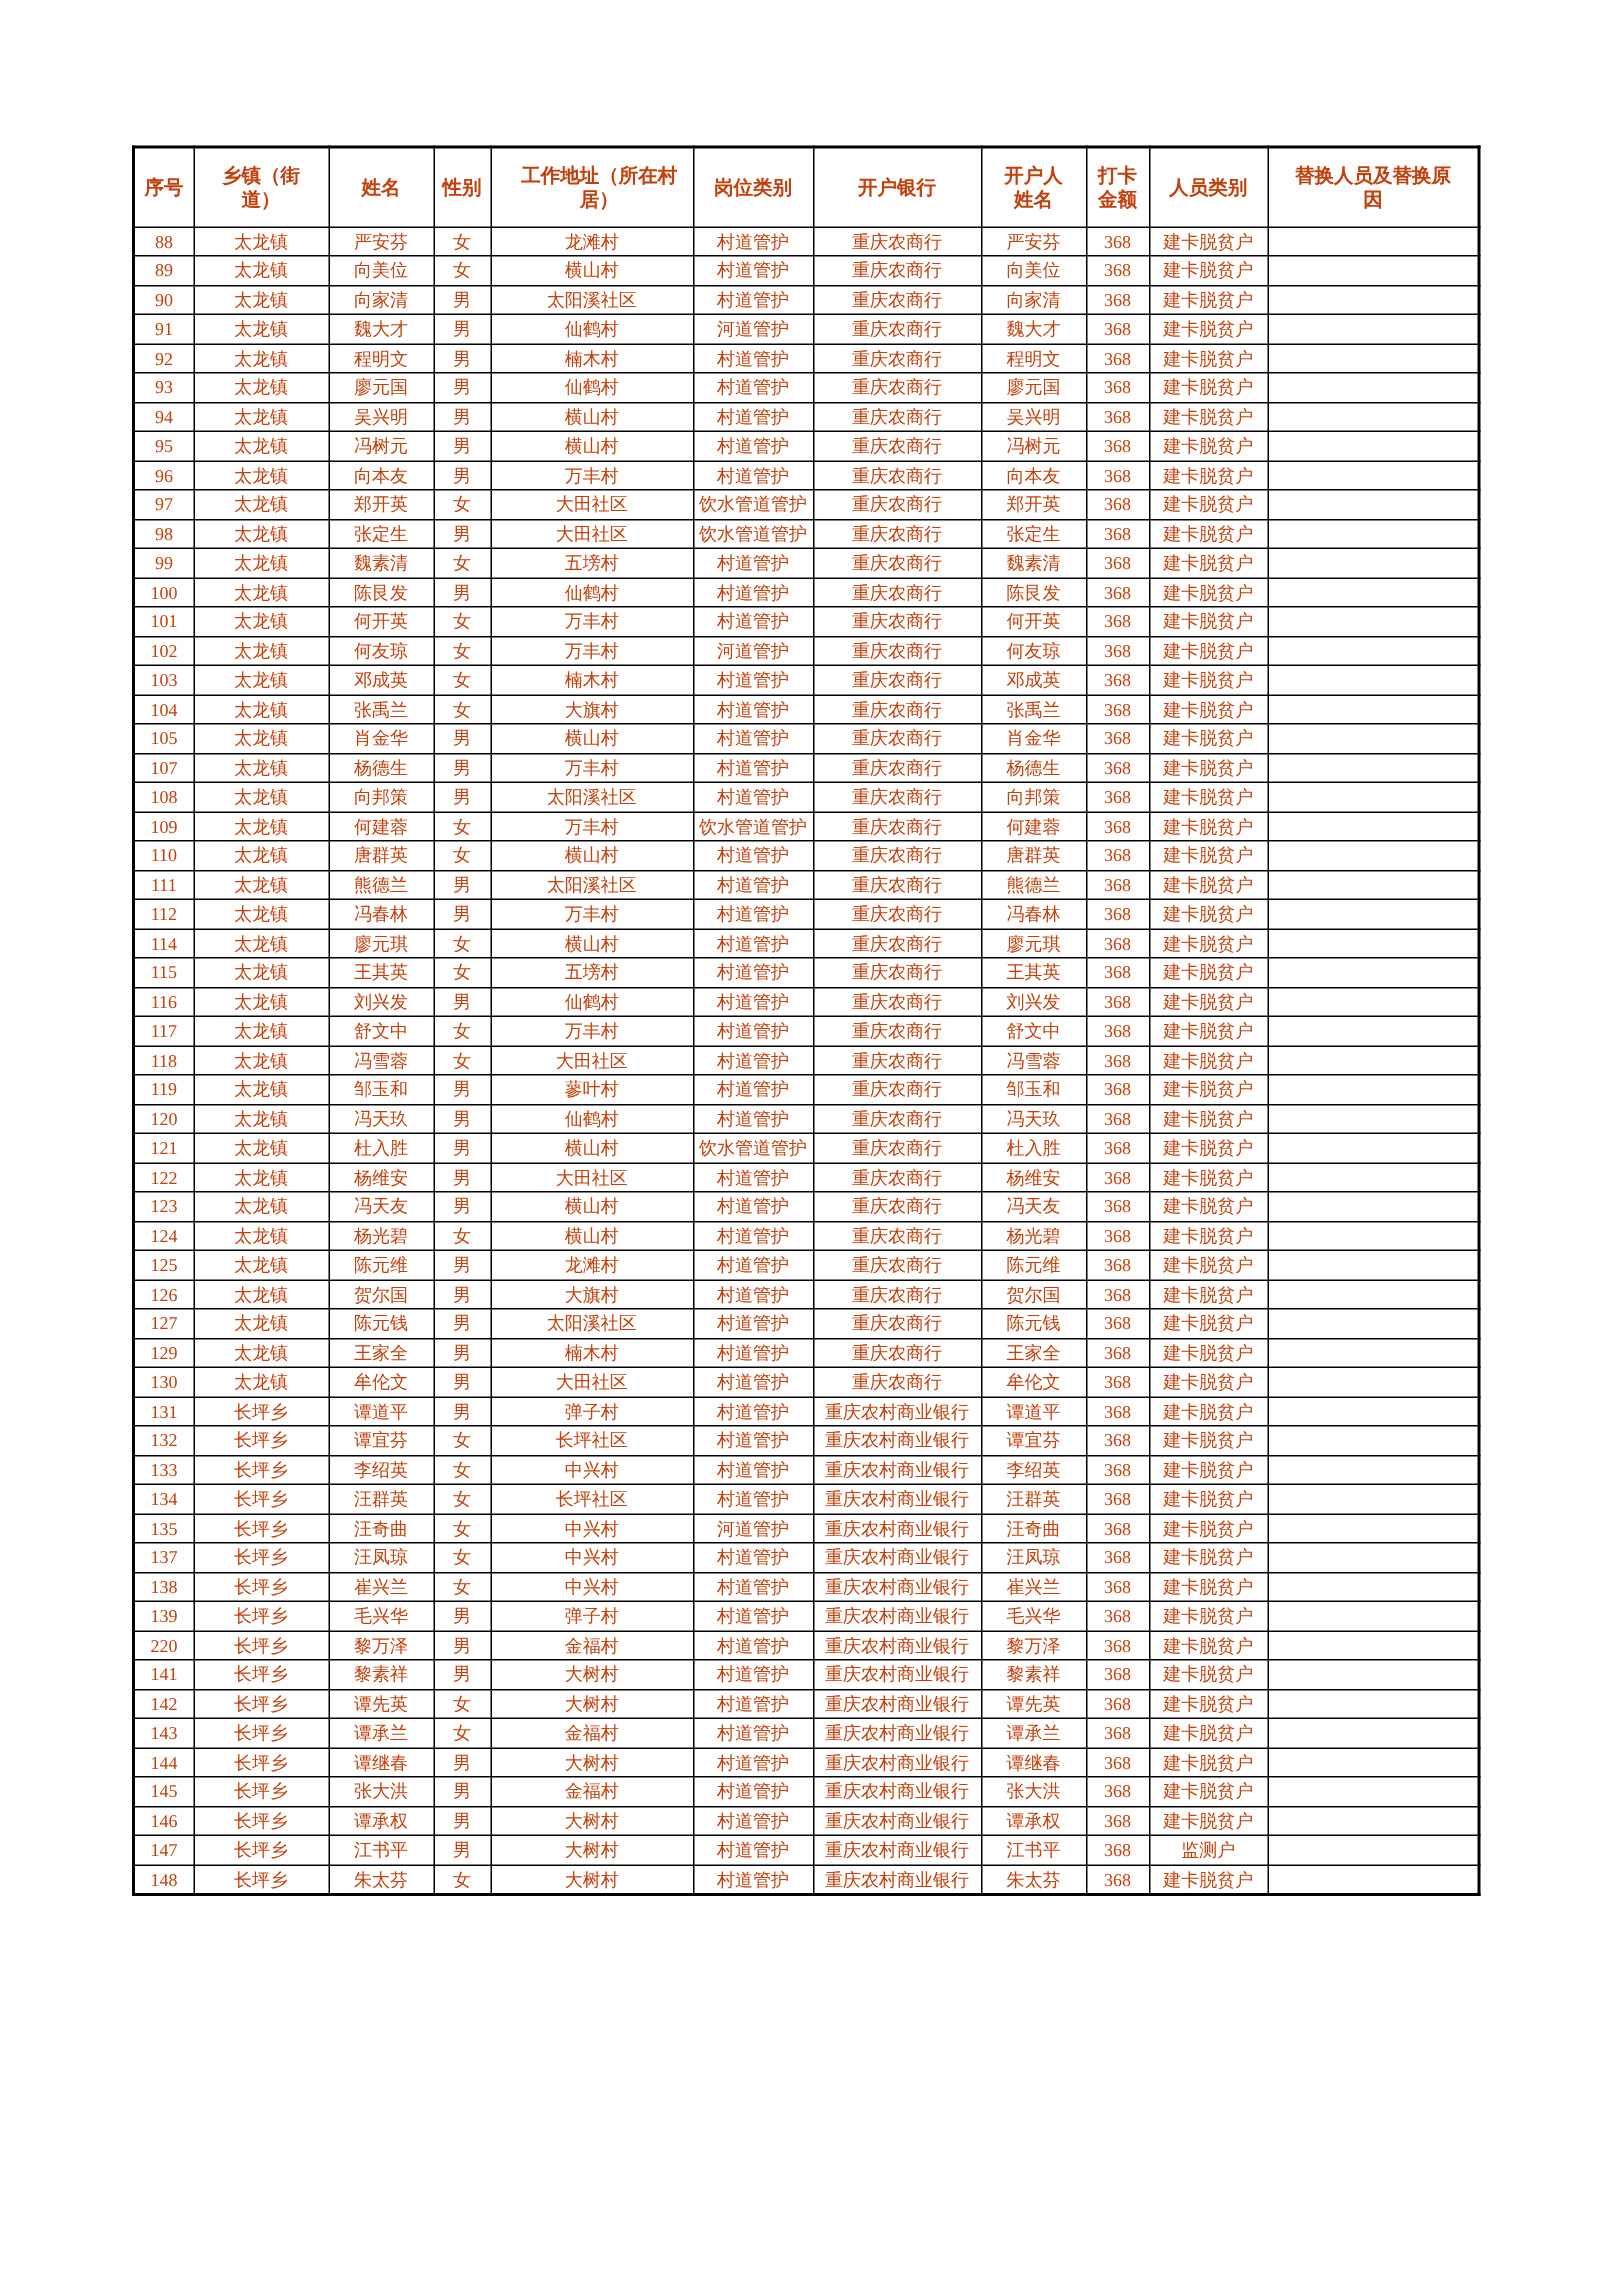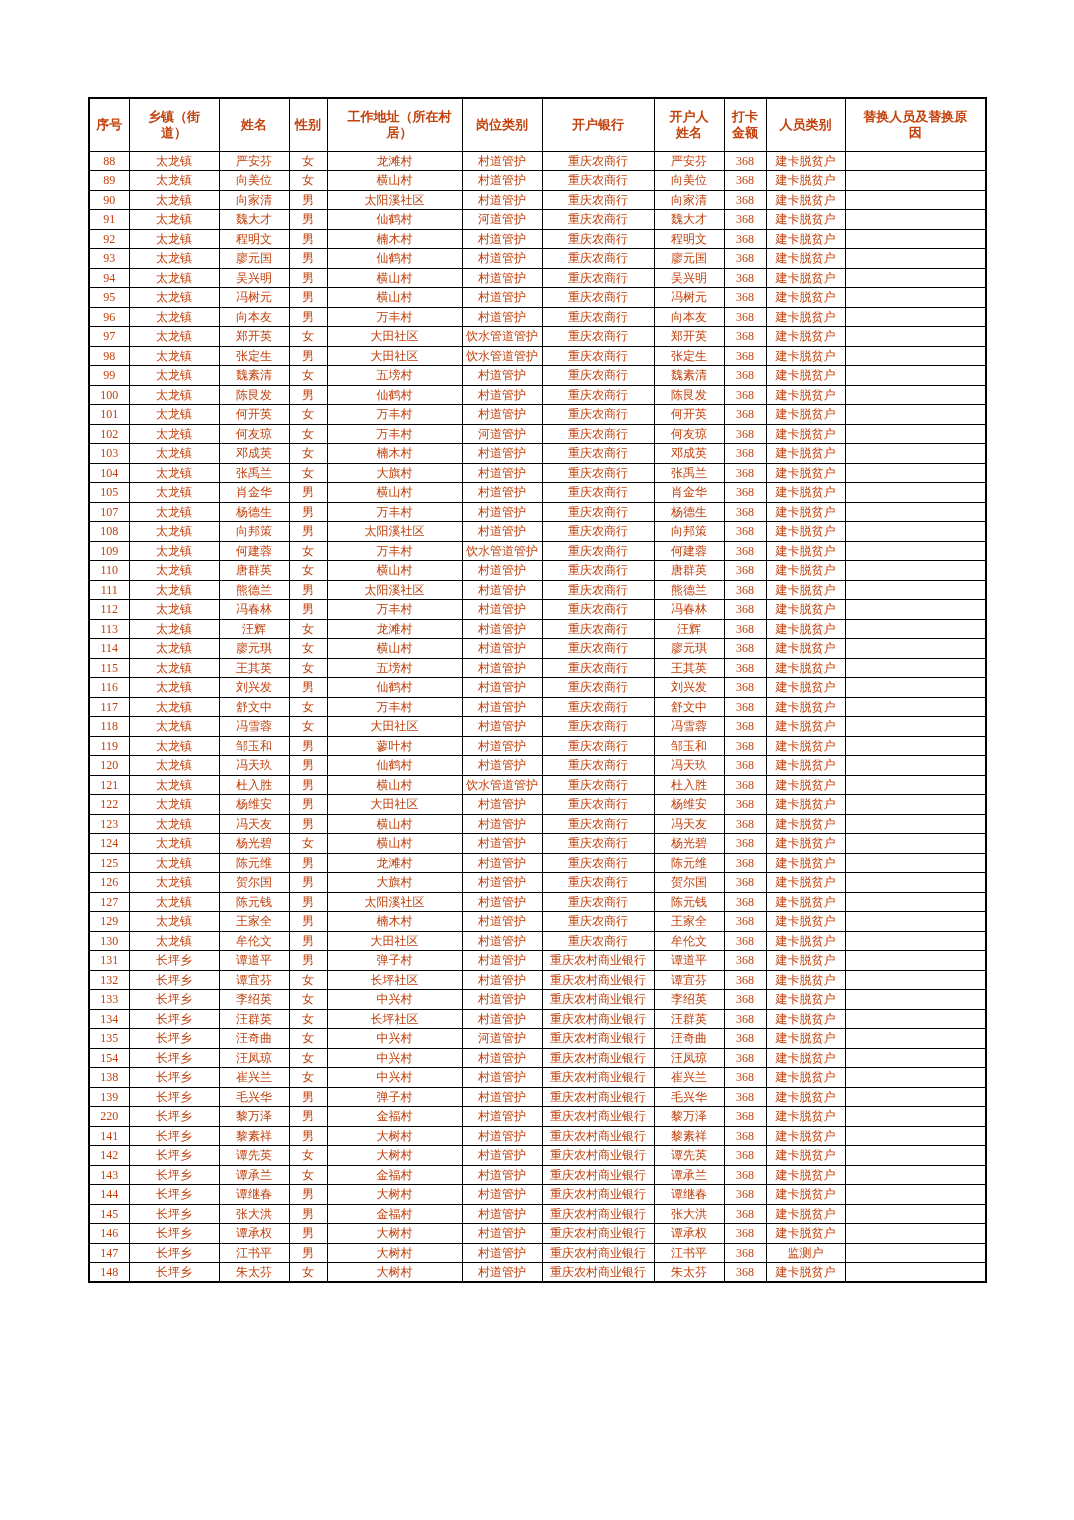--- a/index.html
+++ b/index.html
@@ -384,33 +384,20 @@
     <td>男</td>
     <td>万丰村</td>
     <td>村道管护</td>
     <td>重庆农商行</td>
     <td>冯春林</td>
     <td>368</td>
     <td>建卡脱贫户</td>
     <td></td>
   </tr>
         <tr>
-    <td>113</td>
-    <td>太龙镇</td>
-    <td>汪辉</td>
-    <td>女</td>
-    <td>龙滩村</td>
-    <td>村道管护</td>
-    <td>重庆农商行</td>
-    <td>汪辉</td>
-    <td>368</td>
-    <td>建卡脱贫户</td>
-    <td></td>
-  </tr>
-        <tr>
     <td>114</td>
     <td>太龙镇</td>
     <td>廖元琪</td>
     <td>女</td>
     <td>横山村</td>
     <td>村道管护</td>
     <td>重庆农商行</td>
     <td>廖元琪</td>
     <td>368</td>
     <td>建卡脱贫户</td>
@@ -670,21 +657,21 @@
     <td>女</td>
     <td>中兴村</td>
     <td>河道管护</td>
     <td>重庆农村商业银行</td>
     <td>汪奇曲</td>
     <td>368</td>
     <td>建卡脱贫户</td>
     <td></td>
   </tr>
         <tr>
-    <td>154</td>
+    <td>137</td>
     <td>长坪乡</td>
     <td>汪凤琼</td>
     <td>女</td>
     <td>中兴村</td>
     <td>村道管护</td>
     <td>重庆农村商业银行</td>
     <td>汪凤琼</td>
     <td>368</td>
     <td>建卡脱贫户</td>
     <td></td>

